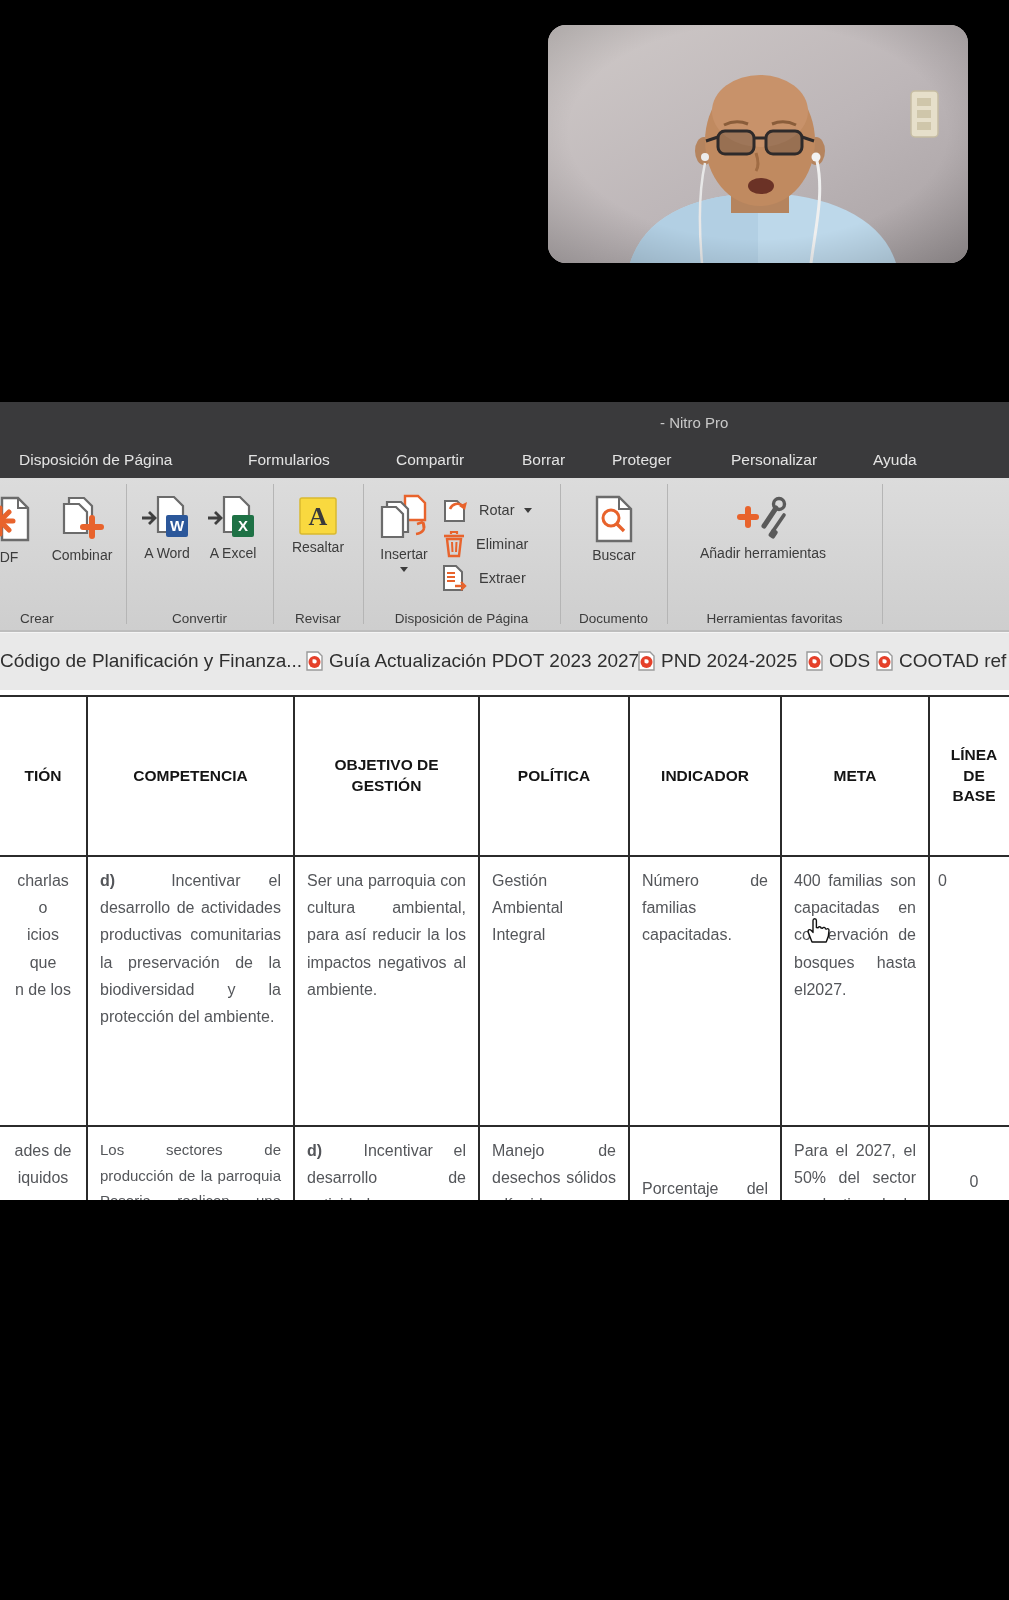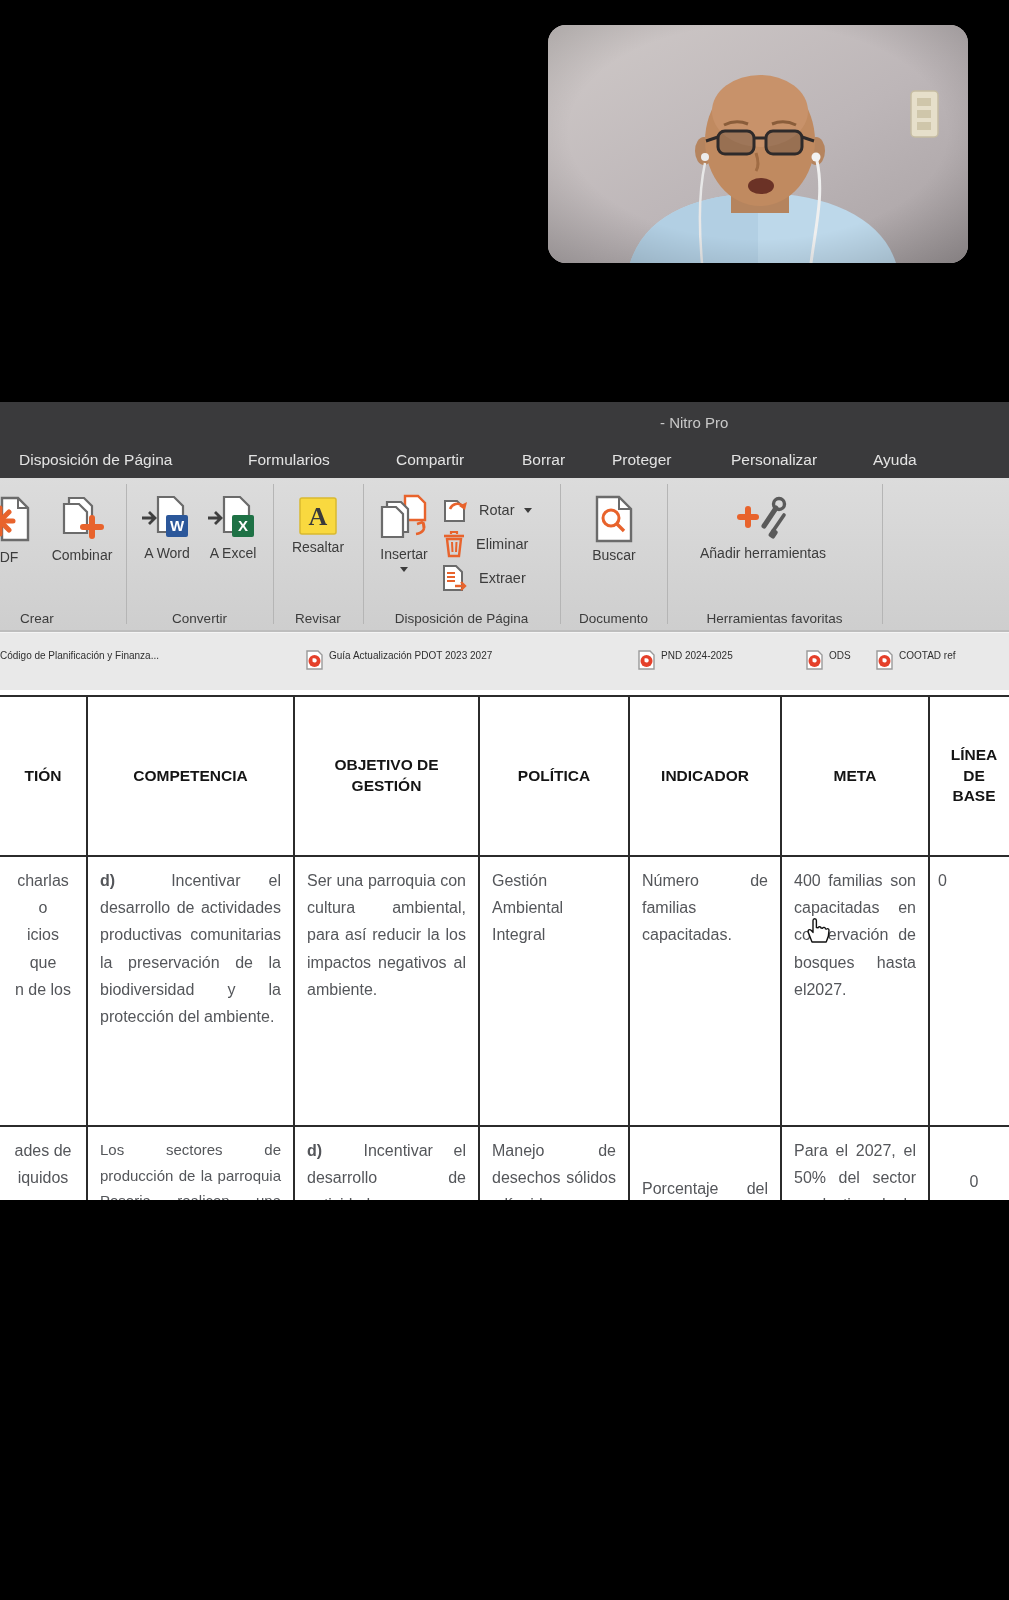--- a/index.html
+++ b/index.html
@@ -20,21 +20,21 @@
   .grp-label{position:absolute;bottom:4px;text-align:center;font-size:13.5px;color:#3c3c3c;}
   .rbtn{position:absolute;text-align:center;color:#3c3c3c;font-size:14px;line-height:1.25;}
   .rbtn .ric{display:block;margin:0 auto 4px;}
   .rrow{position:absolute;display:flex;align-items:center;gap:10px;font-size:14.5px;color:#3c3c3c;}
   .caret{display:inline-block;width:0;height:0;border-left:4px solid transparent;
          border-right:4px solid transparent;border-top:5px solid #3c3c3c;vertical-align:middle;}
   .caret-under{display:block;margin:3px auto 0;}
   
   .tabbar{position:absolute;left:0;top:632px;width:1009px;height:58px;background:#e9e9e9;
           border-top:1px solid #f4f4f4;box-sizing:border-box;}
-  .dtab{position:absolute;top:17px;display:flex;gap:6px;font-size:10px;color:#2f2f2f;}
+  .dtab{position:absolute;top:17px;display:flex;align-items:center;gap:6px;font-size:19px;color:#2f2f2f;}
   
   .docarea{position:absolute;left:0;top:690px;width:1009px;height:832px;background:#fff;}
   .tblclip{position:absolute;left:0;top:695px;width:1009px;height:542px;overflow:hidden;}
   .tbl{display:grid;grid-template-columns:88px 207px 185px 150px 152px 148px 90px;
        grid-template-rows:160px 270px 180px;width:1020px;border-top:2px solid #2b2b2b;}
   .tbl>div{border-right:2px solid #2b2b2b;border-bottom:2px solid #2b2b2b;box-sizing:border-box;background:#fff;}
   .th{display:flex;align-items:center;justify-content:center;text-align:center;
       font-weight:bold;font-size:15.5px;color:#141414;padding:0 10px;line-height:1.35;}
   .td{padding:10px 12px 0;font-size:16px;line-height:1.7;color:#54565a;}
   .just{text-align:justify;}

